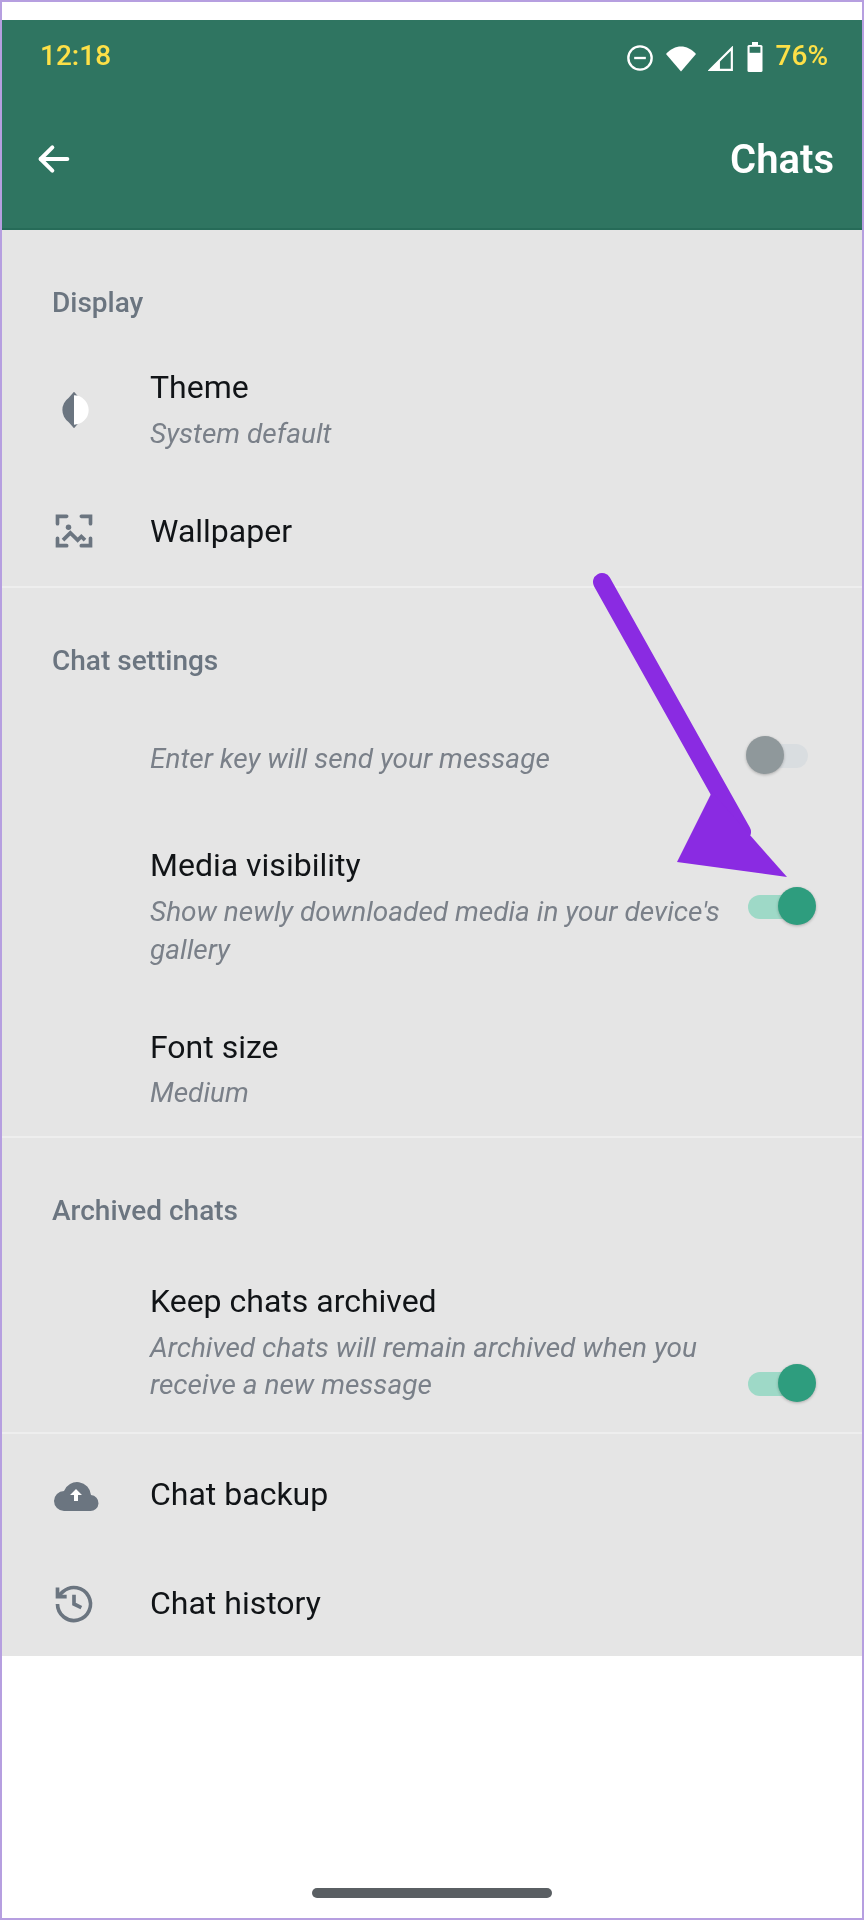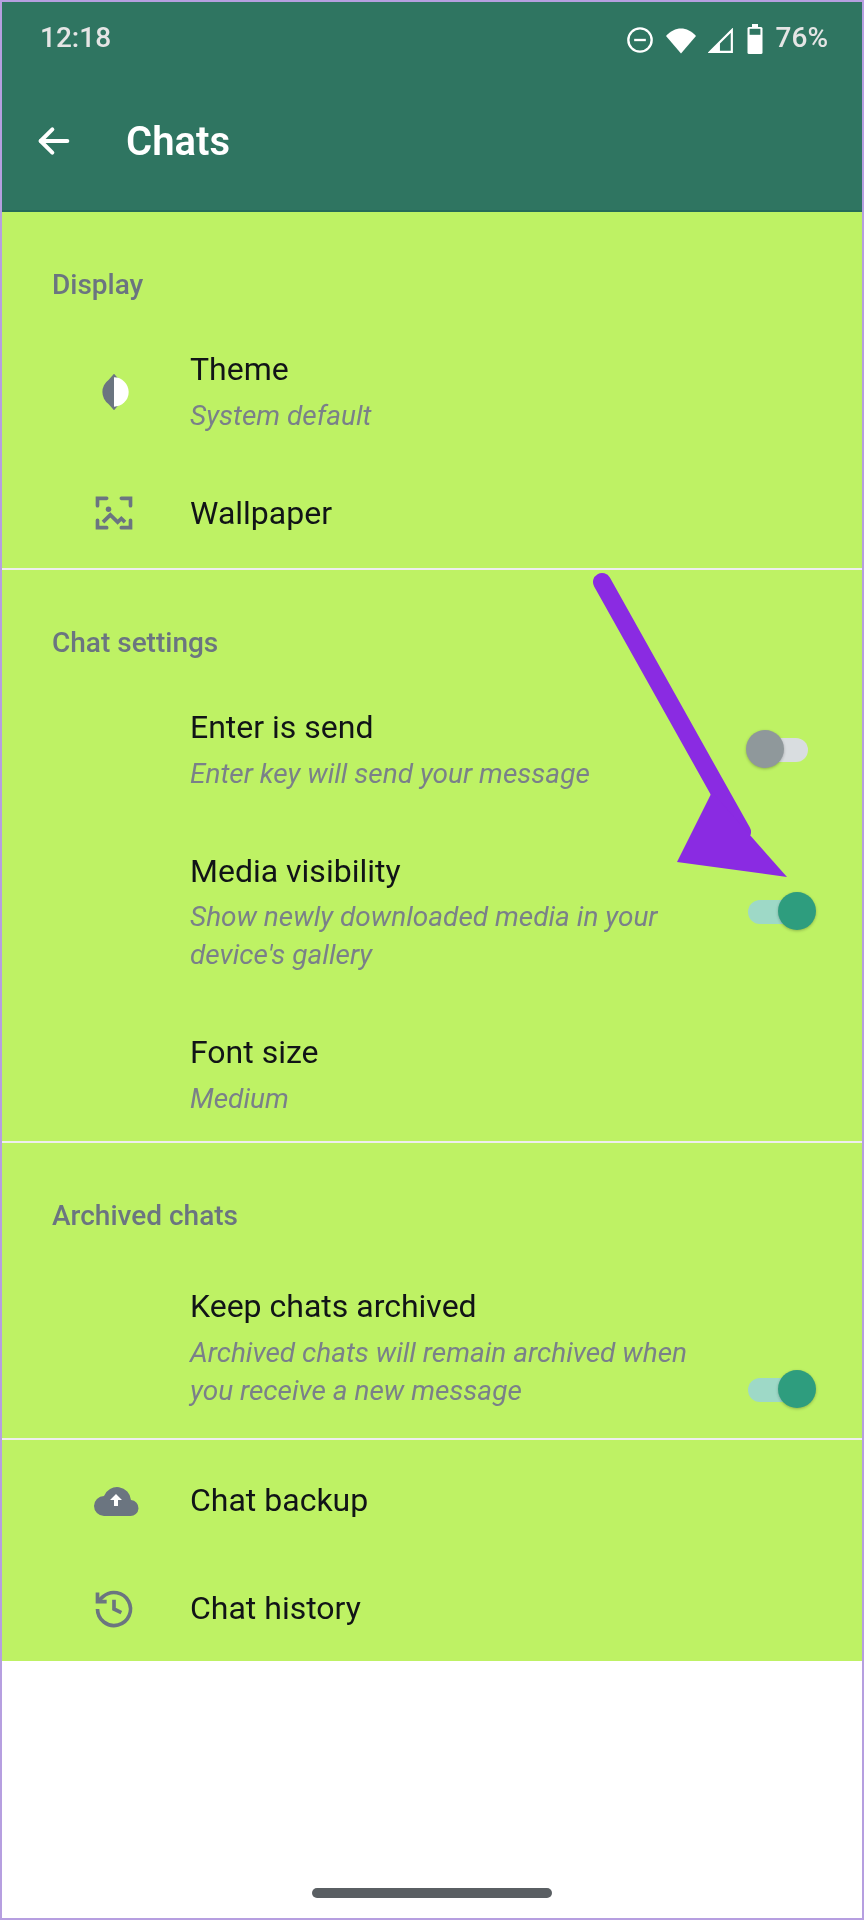--- a/index.html
+++ b/index.html
@@ -8,67 +8,68 @@
     position: relative;
     width: 864px;
     height: 1920px;
     background: #ffffff;
     border: 2px solid #b69fe0;
     overflow: hidden;
   }
   
   .status-bar {
     background: #2f7561;
-    color: #e5e5e5;
+    color: #fde047;
     height: 70px;
     display: flex;
     align-items: center;
     justify-content: space-between;
     padding: 0 34px 0 38px;
     font-size: 28px;
     font-weight: 500;
+    margin-top: 18px;
   }
   .status-right {
     display: flex;
     align-items: flex-end;
     gap: 12px;
     font-size: 28px;
   }
   .status-right svg { display: block; }
   
   .app-bar {
     background: #2f7561;
     color: #ffffff;
     height: 140px;
     display: flex;
     align-items: center;
     padding: 0 28px;
     gap: 48px;
     border-bottom: 2px solid #266b58;
+    justify-content: space-between;
   }
   .app-bar .title {
     font-size: 40px;
     font-weight: 600;
   }
   .back-btn { width: 48px; height: 48px; display:flex; align-items:center; justify-content:center; }
   
-  .content { background: #bef264; }
+  .content { background: #e5e5e5; }
   .section-divider { height: 2px; background: #eeeeee; }
   .section-header {
     color: #6b7580;
     font-size: 28px;
     font-weight: 500;
     padding: 56px 50px 24px 50px;
   }
   .row {
     display: flex;
     align-items: center;
     padding: 24px 50px;
     min-height: 110px;
-    margin-left: 40px;
   }
   .row .icon-slot {
     width: 98px;
     flex: 0 0 98px;
     display: flex;
     align-items: center;
     justify-content: flex-start;
   }
   .row .text-slot { flex: 1 1 auto; padding-right: 16px; }
   .row .control-slot { flex: 0 0 auto; }
@@ -194,21 +195,20 @@
       </div>
     </div>
 
     <div class="section-divider"></div>
 
     <div class="section-header">Chat settings</div>
 
     <div class="row">
       <div class="icon-slot"></div>
       <div class="text-slot">
-        <div class="title-text">Enter is send</div>
         <div class="sub-text">Enter key will send your message</div>
       </div>
       <div class="control-slot">
         <div class="switch">
           <div class="track"></div>
             <div class="thumb"></div>
         </div>
       </div>
     </div>
 

